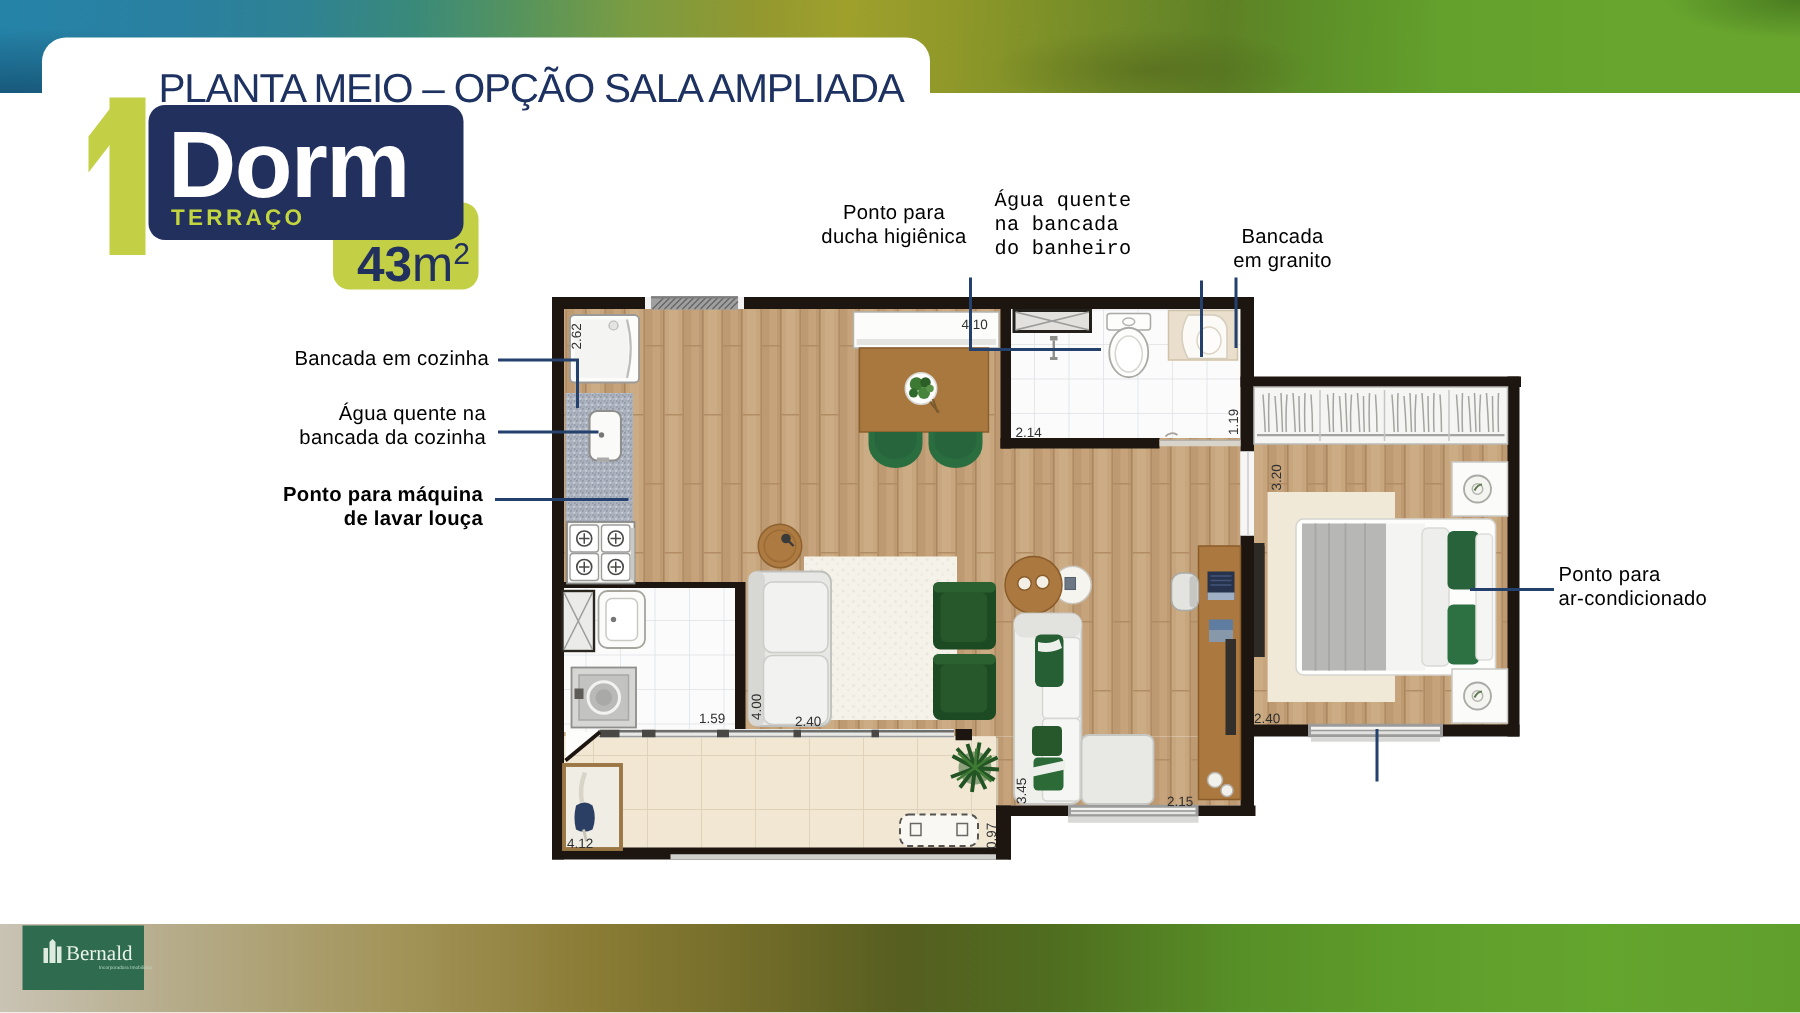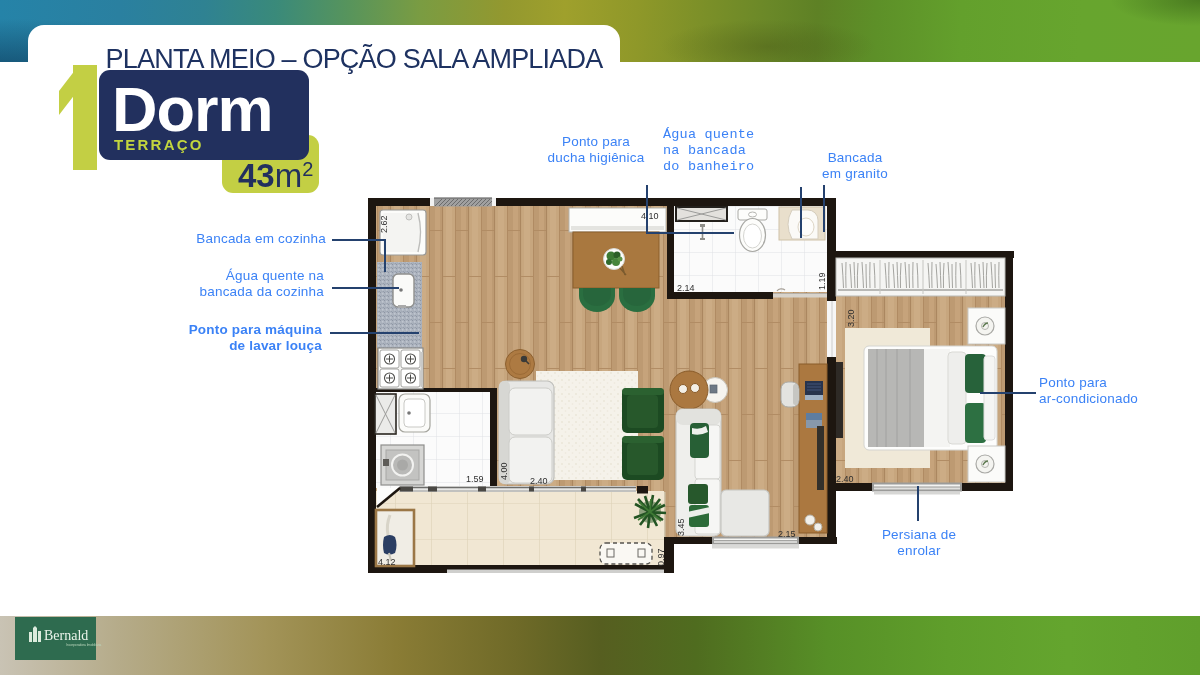--- a/index.html
+++ b/index.html
@@ -1,19 +1,19 @@
 <!DOCTYPE html>
 <html><head>
 <meta charset="utf-8">
 <style>
   html,body{margin:0;padding:0;width:1200px;height:675px;overflow:hidden;background:#fff;
     font-family:"Liberation Sans",sans-serif;}
   .abs{position:absolute;}
   #stage{position:relative;width:1200px;height:675px;background:#fff;}
-  .lbl{position:absolute;color:#3b82f6;font-size:13.5px;line-height:16px;letter-spacing:.2px;}
+  .lbl{position:absolute;color:#000000;font-size:13.5px;line-height:16px;letter-spacing:.2px;}
 </style>
 </head>
 <body>
 <div id="stage">
 
   <div class="abs" id="topband" style="left:0;top:0;width:1200px;height:62px;
     background:
      radial-gradient(420px 75px at 0% 105%, rgba(14,62,95,.65), rgba(14,62,95,0) 62%),
      radial-gradient(150px 38px at 64% 75%, rgba(62,72,16,.32), rgba(62,72,16,0) 72%),
      radial-gradient(120px 35px at 100% 0%, rgba(30,62,12,.4), rgba(30,62,12,0) 75%),
@@ -58,21 +58,20 @@
   <div class="lbl" style="left:122px;top:322px;width:200px;text-align:right;font-weight:bold;">Ponto para máquina<br>de lavar louça</div>
 
   <div class="lbl" style="left:496px;top:134px;width:200px;text-align:center;">Ponto para<br>ducha higiênica</div>
 
   <div class="lbl" style="left:663px;top:127px;width:200px;font-family:Liberation Mono, monospace;">Água quente<br>na bancada<br>do banheiro</div>
 
   <div class="lbl" style="left:755px;top:150px;width:200px;text-align:center;">Bancada<br>em granito</div>
 
   <div class="lbl" style="left:1039px;top:375px;width:160px;text-align:left;">Ponto para<br>ar-condicionado</div>
 
-  <div class="lbl" style="left:819px;top:527px;width:200px;text-align:center;">Persiana de<br>enrolar</div>
 
   <svg class="abs" id="plan" style="left:0;top:0;" width="1200" height="675" viewBox="0 0 1200 675">
     <defs>
       <pattern id="wd" width="26" height="92" patternUnits="userSpaceOnUse">
         <rect width="26" height="92" fill="#c7a67e"></rect>
         <rect x="13" width="13" height="92" fill="#bd9a72"></rect>
         <rect x="19" width="5" height="92" fill="#cdab83" opacity=".55"></rect>
         <rect x="4" width="6" height="92" fill="#d2b28c" opacity=".5"></rect>
         <rect width="1.1" height="92" fill="#ab8760"></rect>
         <rect x="13" width="1" height="92" fill="#b08b63"></rect>

